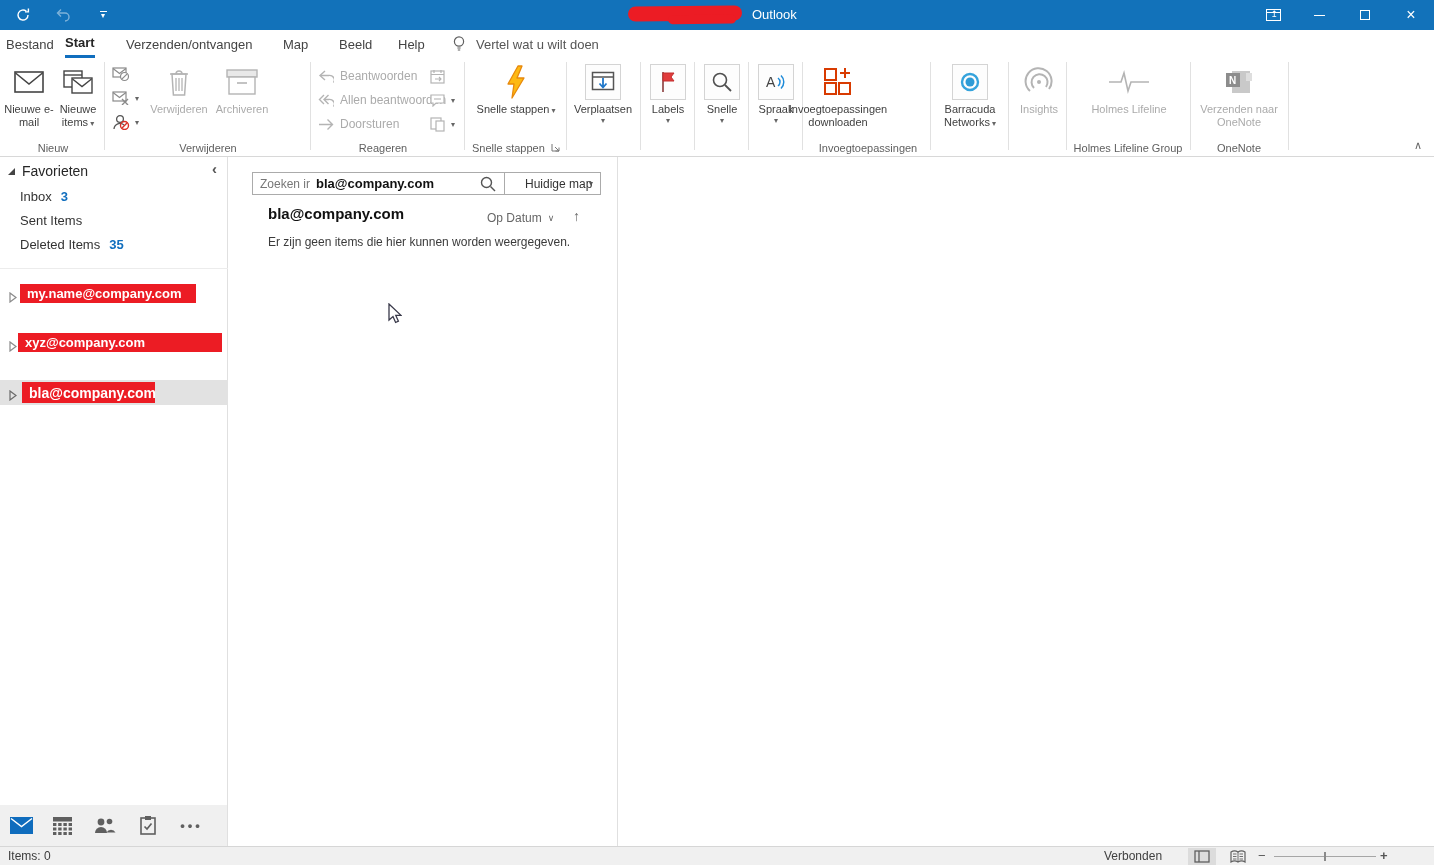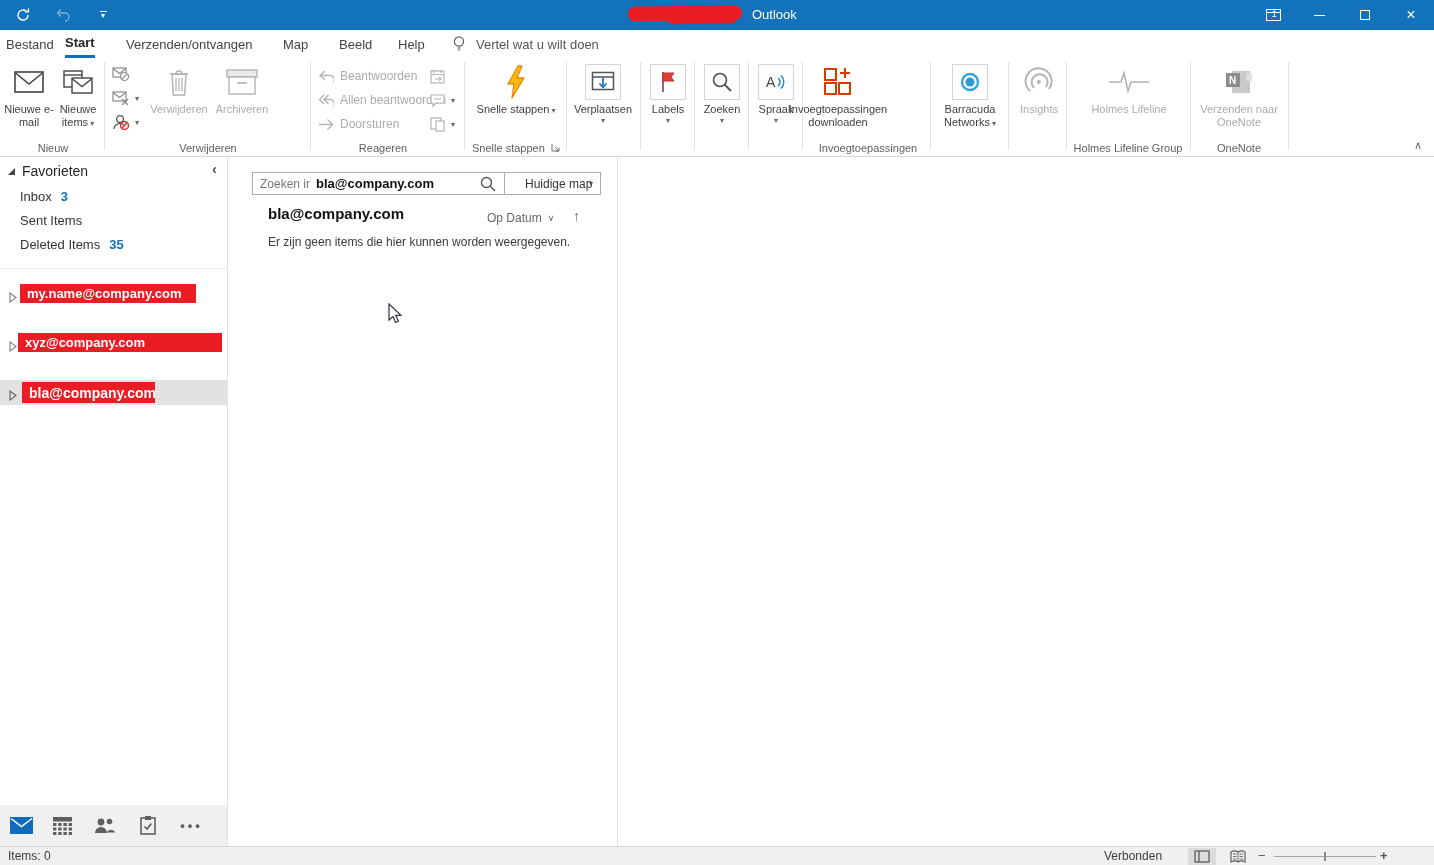--- a/index.html
+++ b/index.html
@@ -328,21 +328,21 @@
       <div class="ddline">▾</div>
     </div>
 
     <div class="bigbtn" style="left:699px; width:46px">
       <div class="boxic">
           <svg width="22" height="22" viewBox="0 0 22 22">
         <circle cx="9" cy="9" r="6.5" stroke="#505050" fill="none" stroke-width="1.6"></circle>
         <path d="M14 14 20 20" stroke="#505050" stroke-width="1.8"></path>
       </svg>
         </div>
-      <div class="lbl">Zoeken</div>
+      <div class="lbl">Snelle</div>
       <div class="ddline">▾</div>
     </div>
 
     <div class="bigbtn" style="left:753px; width:46px">
       <div class="boxic">
           <svg width="24" height="20" viewBox="0 0 24 20">
         <text x="2" y="15" font-size="14" fill="#444" font-family="Liberation Sans, sans-serif">A</text>
         <path d="M14 6a5 5 0 0 1 0 8 M17 3.5a9 9 0 0 1 0 13" stroke="#1D8AD8" fill="none" stroke-width="1.5"></path>
       </svg>
         </div>

